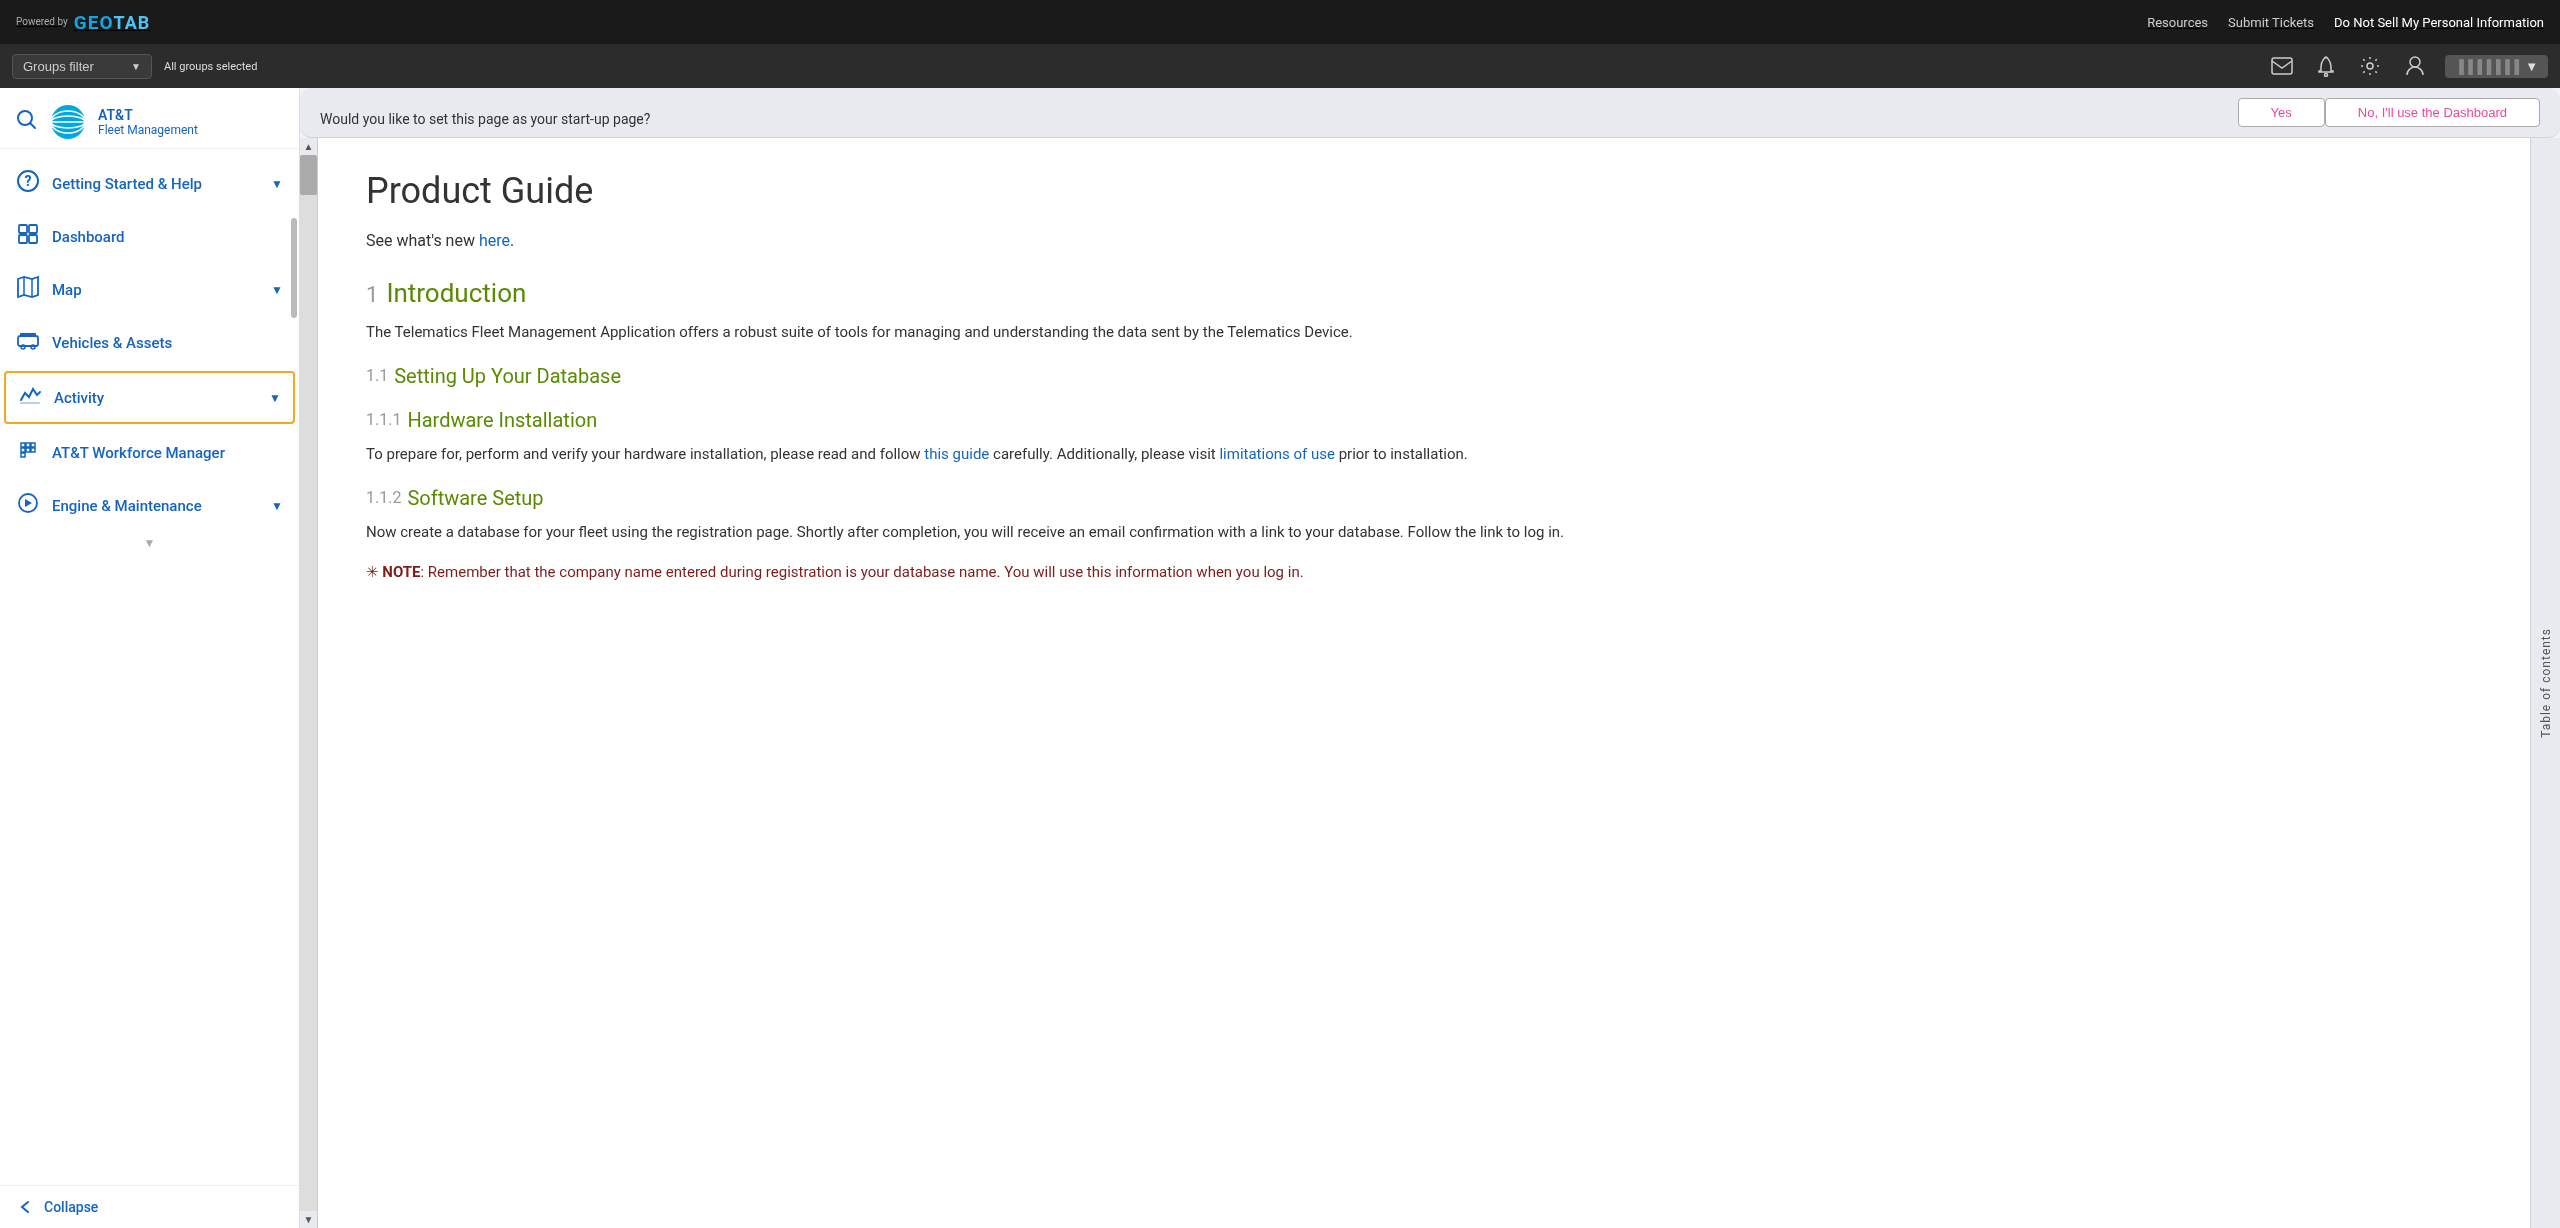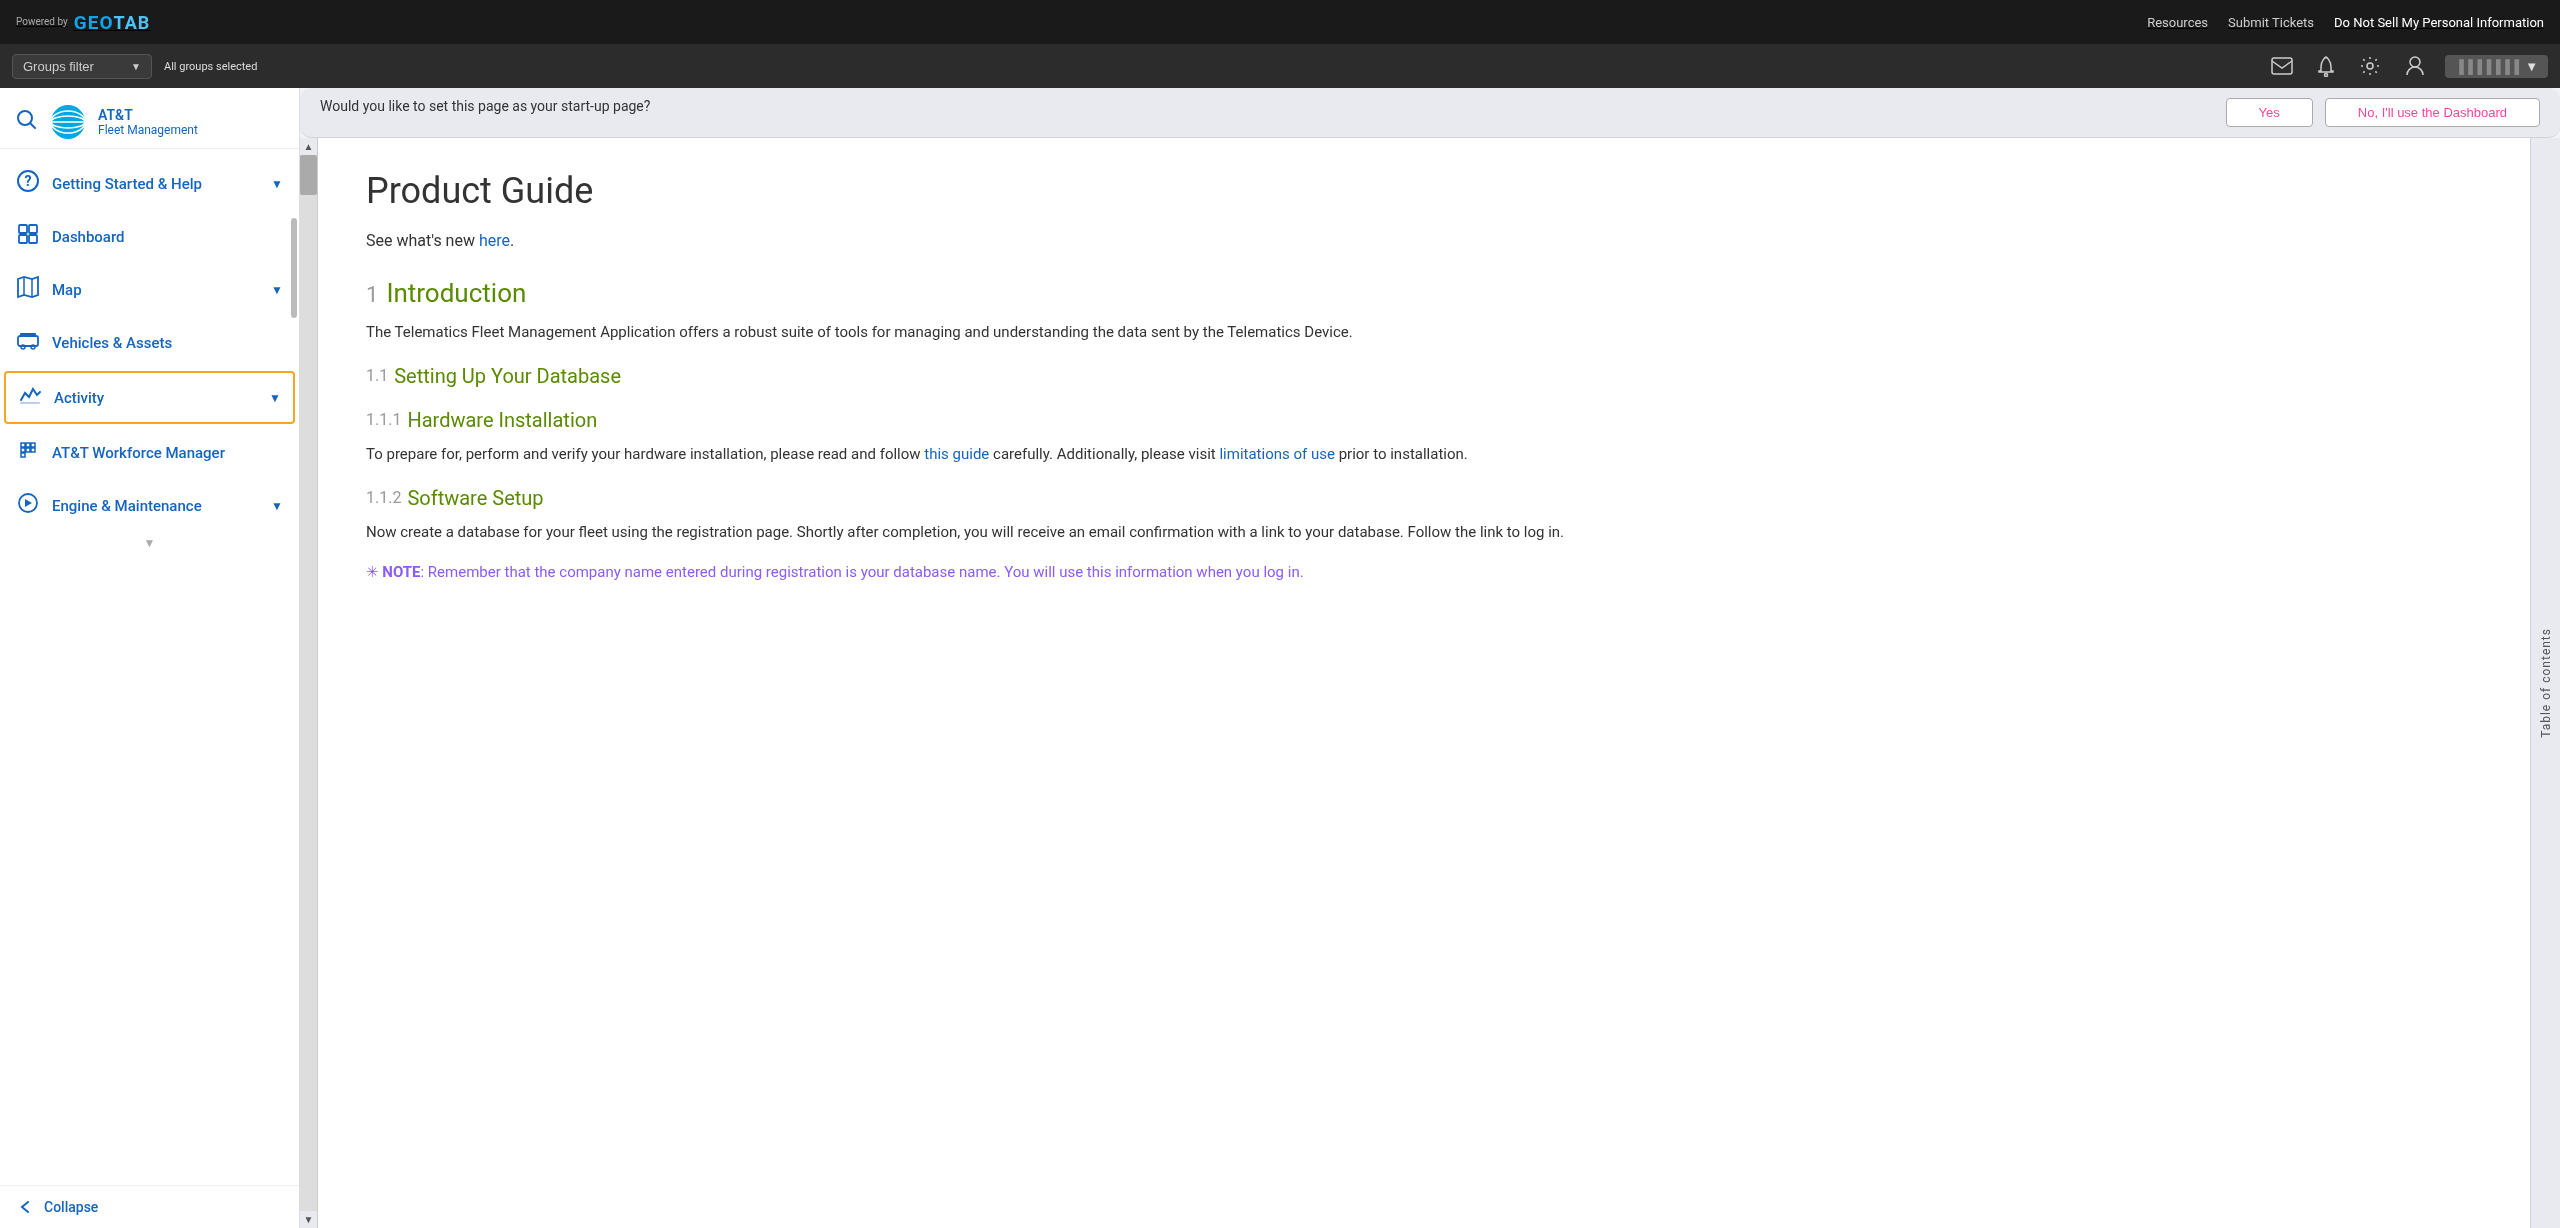--- a/index.html
+++ b/index.html
@@ -198,22 +198,21 @@
       flex-direction: column;
       overflow: hidden;
       background: #f0f2f5;
     }
 
     
     .startup-bar {
       background: #e8eaf0;
       padding: 10px 20px;
       display: flex;
-      align-items: flex-start;
-      gap: 12px;
+      align-items: flex-end;
       border-bottom: 1px solid #d0d3db;
       flex-shrink: 0;
       border-radius: 12px;
     }
     .startup-text {
       font-size: 14px;
       color: #333;
       flex: 1;
     }
     .startup-btn {
@@ -287,21 +286,21 @@
       color: #333;
       line-height: 1.6;
       margin-bottom: 16px;
     }
     .doc-content a {
       color: #1565c0;
       text-decoration: none;
     }
     .note-block {
       font-size: 15px;
-      color: #8b5cf6;
+      color: #7f1d1d;
       line-height: 1.6;
       margin-bottom: 16px;
     }
     .note-block strong { font-weight: 700; }
 
     
     .toc-sidebar {
       width: 30px;
       background: #e8eaf0;
       display: flex;

